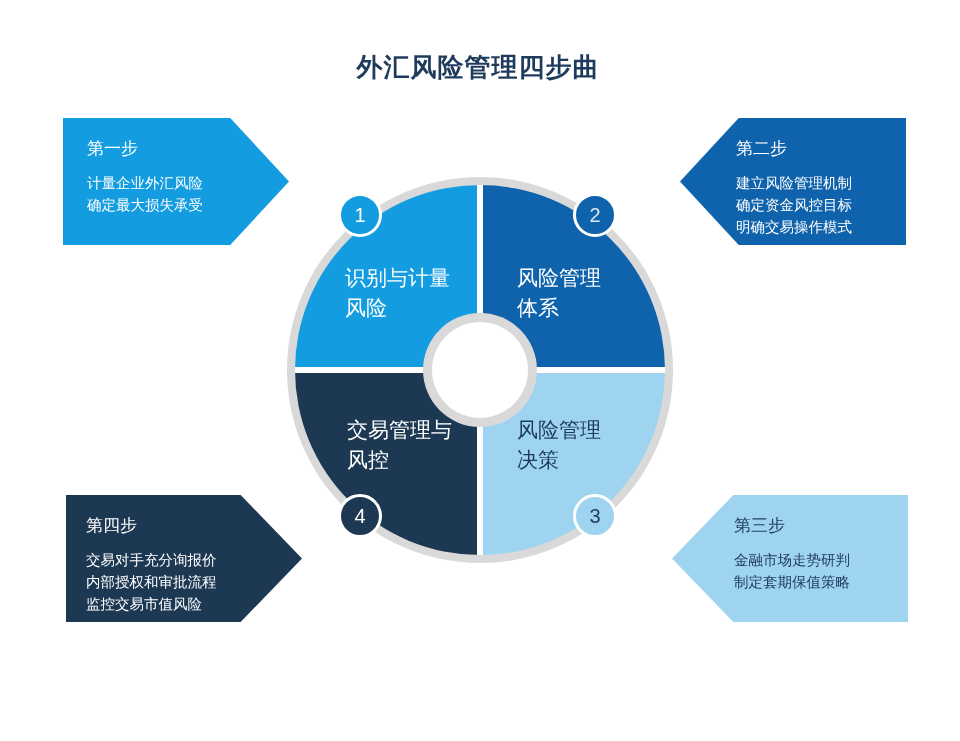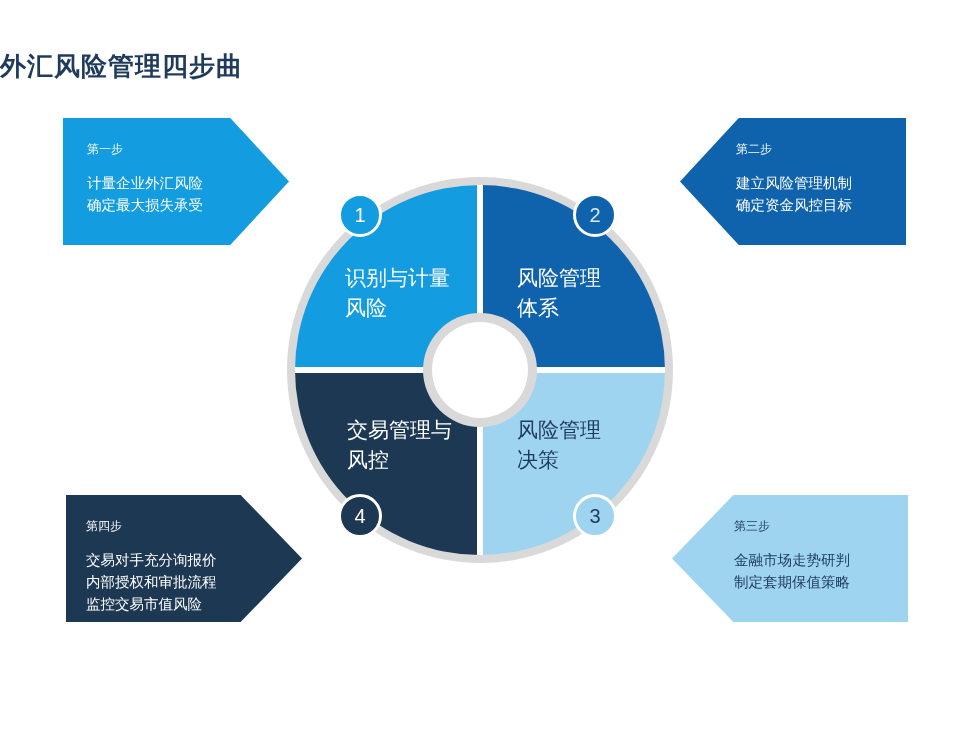--- a/index.html
+++ b/index.html
@@ -16,46 +16,45 @@
     height: 741px;
     background: #ffffff;
   }
 
   
   #title {
     position: absolute;
     top: 50px;
     left: 0;
     width: 956px;
-    text-align: left;
+    text-align: center;
     font-size: 26px;
     font-weight: bold;
     color: #1f3b5c;
     letter-spacing: 1px;
     line-height: 34px;
-    font-family: Liberation Serif, serif;
   }
 
   
   .callout {
     position: absolute;
     display: flex;
     flex-direction: column;
     justify-content: flex-start;
   }
   .callout .inner {
     position: relative;
     width: 100%;
     height: 100%;
     display: flex;
     flex-direction: column;
     padding-top: 22px;
   }
   .step-head {
-    font-size: 12px;
+    font-size: 17px;
     line-height: 18px;
     margin-bottom: 14px;
     white-space: nowrap;
   }
   .step-lines {
     font-size: 14.5px;
     line-height: 22px;
     white-space: nowrap;
   }
   .step-lines div { white-space: nowrap; }
@@ -140,20 +139,21 @@
       </div>
     </div>
   </div>
 
   <div id="callout2" class="callout arrow-left">
     <div class="inner">
       <div class="step-head">第二步</div>
       <div class="step-lines">
         <div>建立风险管理机制</div>
         <div>确定资金风控目标</div>
+        <div>明确交易操作模式</div>
       </div>
     </div>
   </div>
 
   <div id="callout3" class="callout arrow-left">
     <div class="inner">
       <div class="step-head">第三步</div>
       <div class="step-lines">
         <div>金融市场走势研判</div>
         <div>制定套期保值策略</div>

